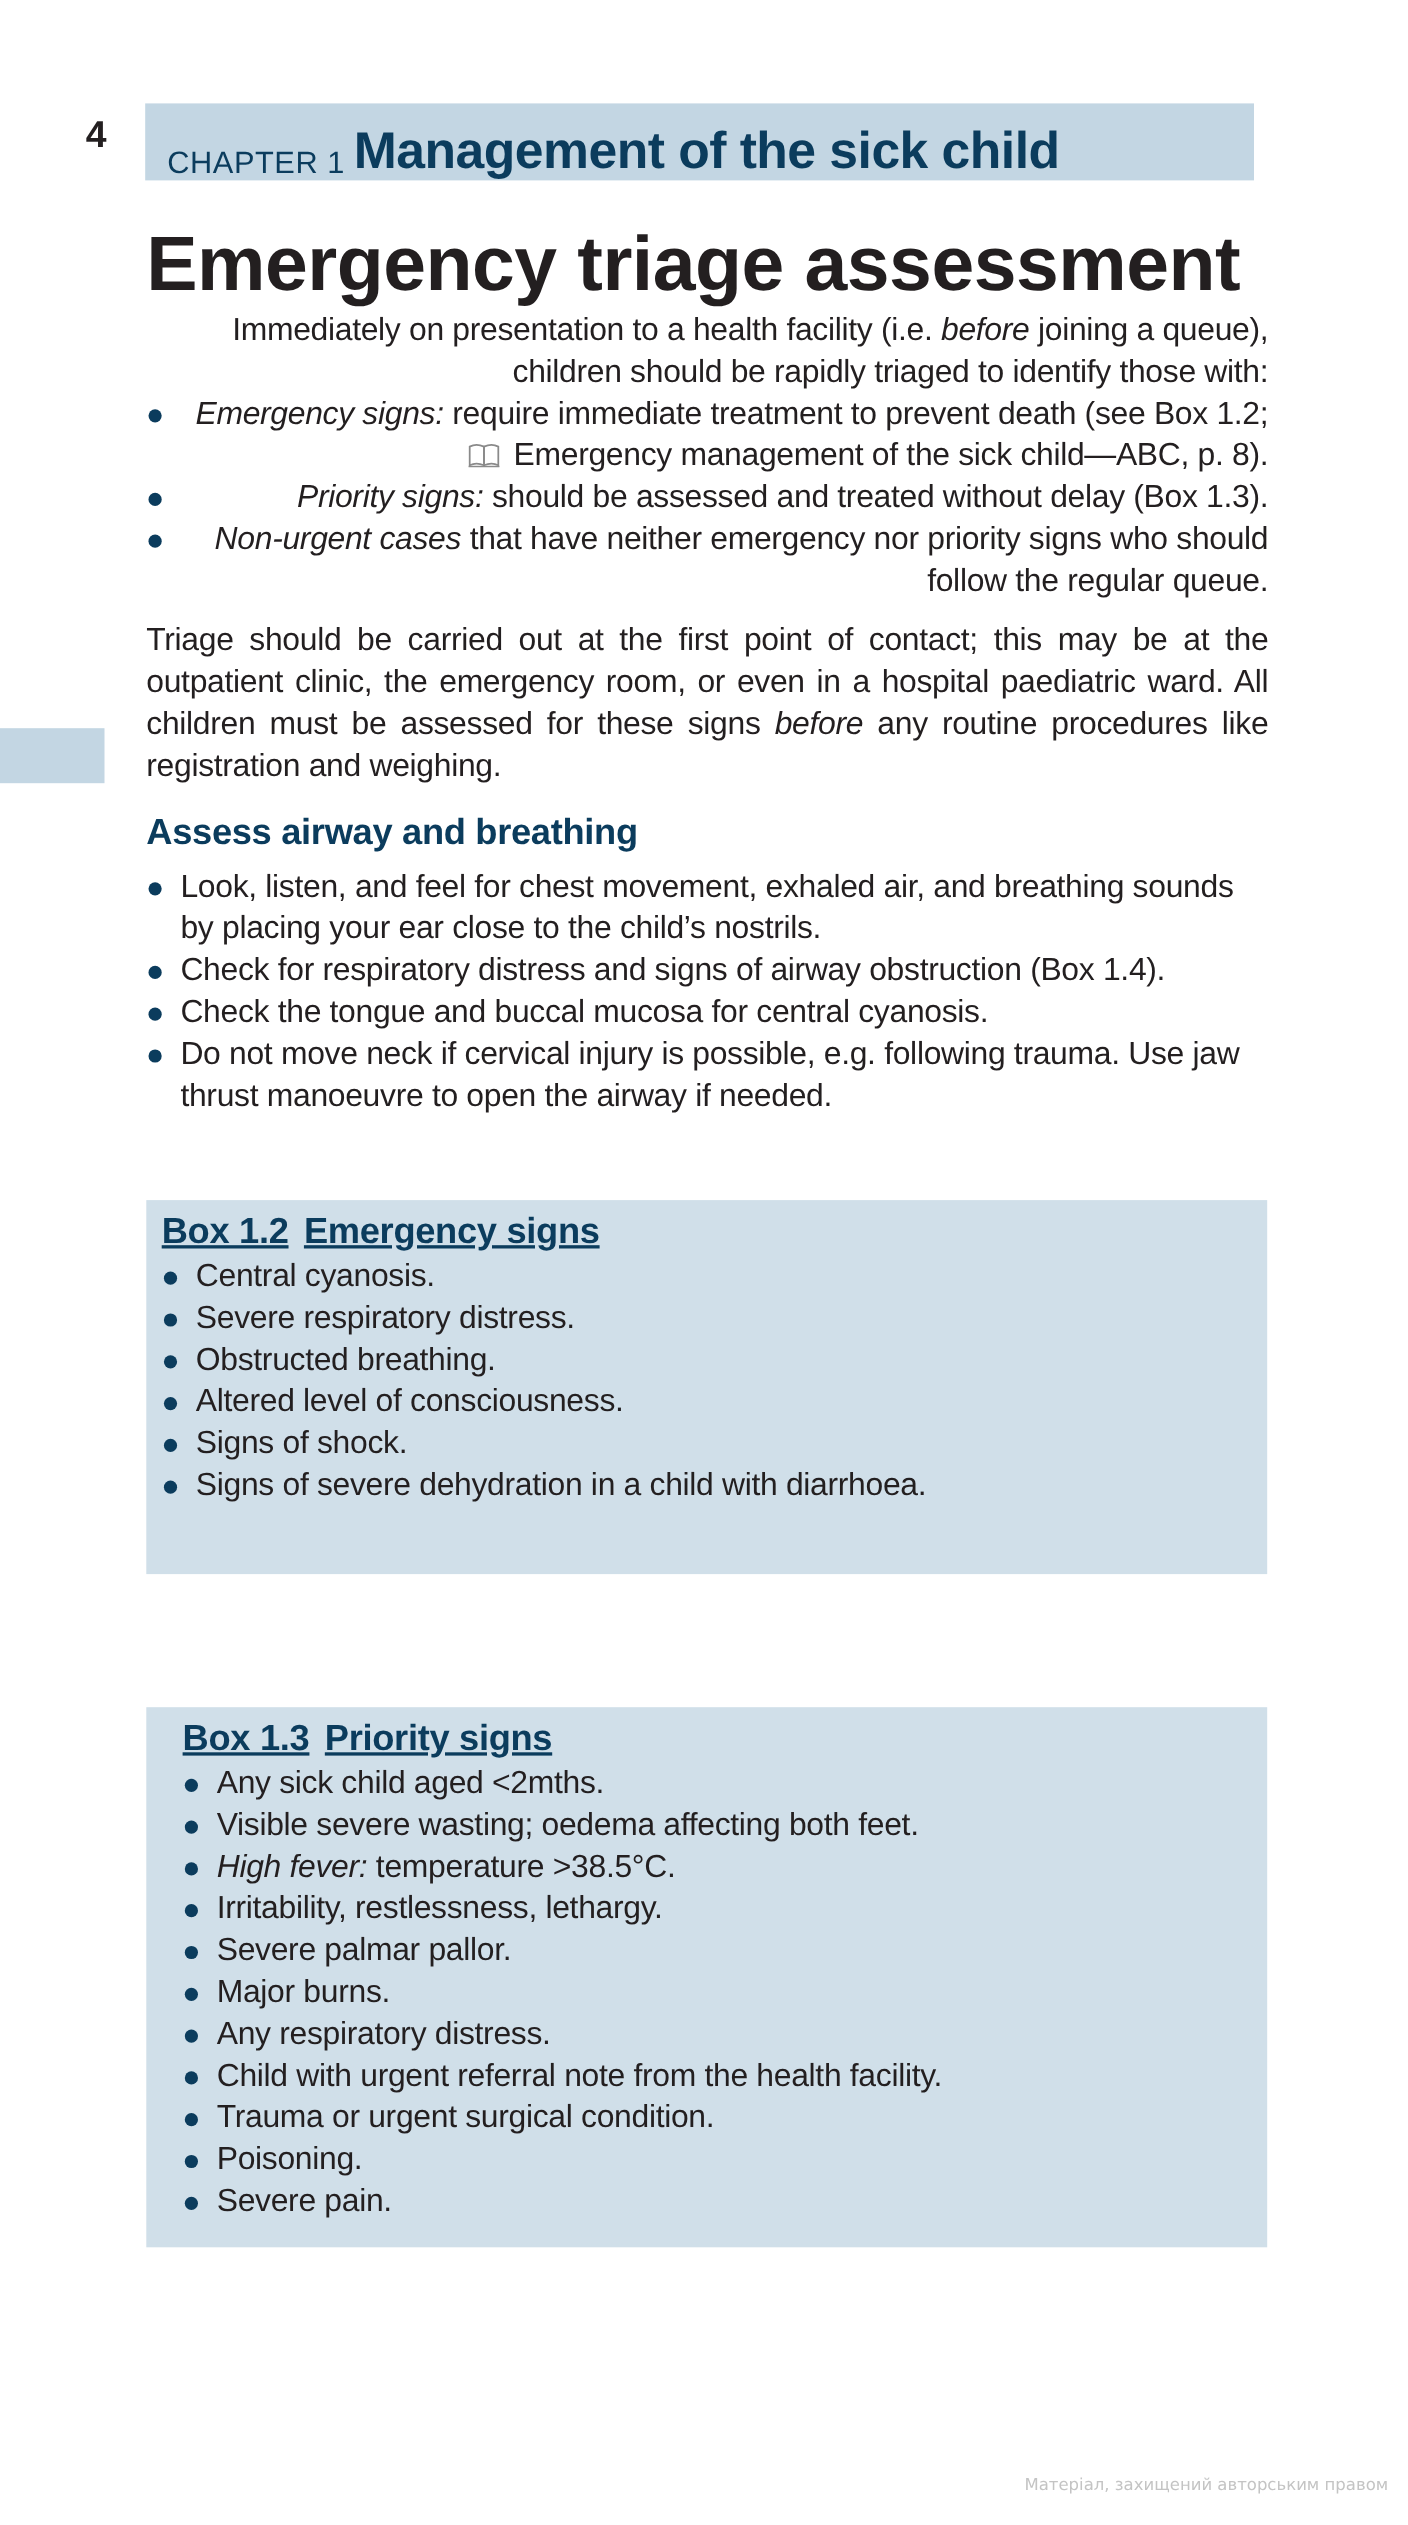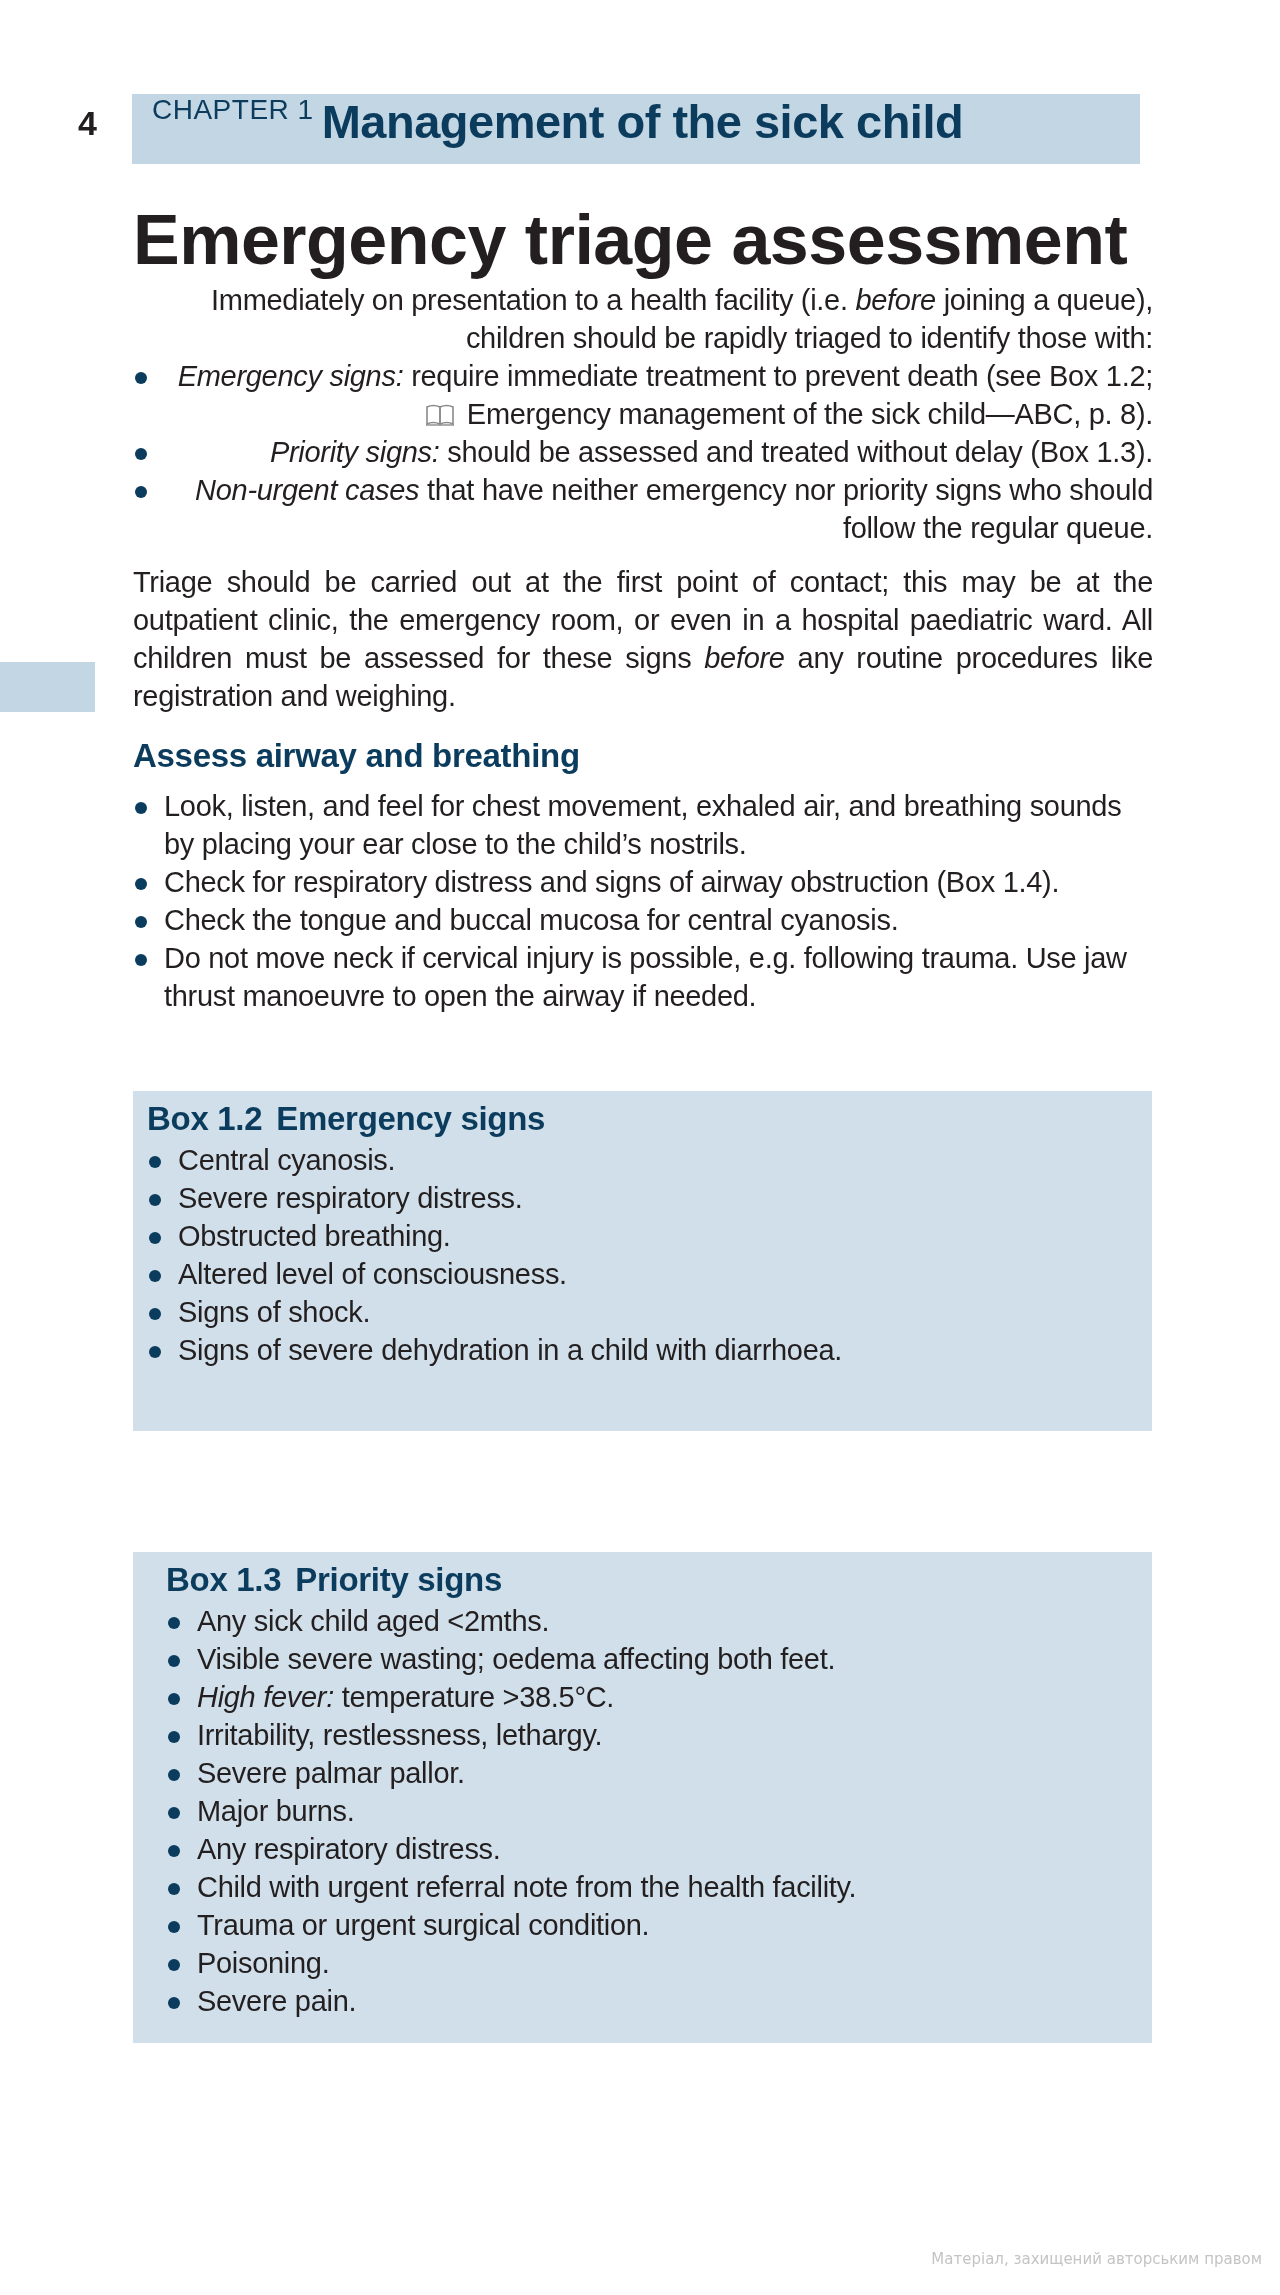--- a/index.html
+++ b/index.html
@@ -1,38 +1,38 @@
 <!DOCTYPE html>
 <html><head>
 <meta charset="utf-8">
 <style>
   html, body { margin: 0; padding: 0; background: #ffffff; }
   body { width: 1280px; height: 2295px; position: relative; overflow: hidden;
          font-family: "Liberation Sans", "DejaVu Sans", sans-serif; color: #231f20; }
   .page-num { position: absolute; left: 78px; top: 104px; font-size: 34px; font-weight: bold; color: #231f20; }
   .chapter-bar { position: absolute; left: 132px; top: 94px; width: 1008px; height: 70px; background: #c3d6e3;
-                 display: flex; align-items: flex-start; padding-left: 20px; box-sizing: border-box; }
+                 display: flex; align-items: flex-end; padding-left: 20px; box-sizing: border-box; }
   .chapter-label { font-size: 28px; color: #0b3c5d; letter-spacing: 0.5px; margin-right: 8px; }
   .chapter-title { font-size: 47px; font-weight: bold; color: #0b3c5d; letter-spacing: -0.5px; }
   .content { position: absolute; left: 133px; top: 0; width: 1020px; }
   .title { position: absolute; top: 200px; left: 0; margin: 0; font-size: 70px; font-weight: bold; color: #231f20; letter-spacing: -0.5px; white-space: nowrap; }
   .text { font-size: 29px; line-height: 38px; color: #231f20; letter-spacing: -0.3px; }
   .intro { position: absolute; top: 281px; left: 0; width: 1020px; text-align: right; }
   p { margin: 0; }
   ul.bl { list-style: none; margin: 0; padding: 0; }
   ul.bl li { position: relative; padding-left: 31px; }
   ul.bl li .dot { position: absolute; left: 2px; top: 15px; width: 12px; height: 12px; border-radius: 50%; background: #0b3c5d; }
   .triage { position: absolute; top: 563px; left: 0; width: 1020px; text-align: justify; }
   .side-tab { position: absolute; left: 0; top: 662px; width: 95px; height: 50px; background: #c3d6e3; }
   .airway-head { position: absolute; top: 737px; left: 0; margin: 0; font-size: 33px; font-weight: bold; color: #0b3c5d; letter-spacing: -0.3px; }
   .airway-list { position: absolute; top: 787px; left: 0; width: 1020px; }
   .box { position: absolute; left: 133px; width: 1019px; background: #d0dfe9; box-sizing: border-box; padding: 0 14px; }
   .box1 { top: 1091px; height: 340px; }
   .box2 { top: 1552px; height: 491px; padding-left: 33px; }
-  .box-head { font-size: 33px; font-weight: bold; color: #0b3c5d; margin: 0; padding-top: 5px; line-height: 45px; letter-spacing: -0.3px; }
+  .box-head { font-size: 33px; font-weight: bold; color: #0b3c5d; margin: 0; padding-top: 5px; line-height: 45px; letter-spacing: -0.3px; text-decoration: underline; }
   .box-head .num { margin-right: 14px; }
   .box ul.bl { margin-top: 0; }
   .watermark { position: absolute; right: 18px; top: 2250px; font-size: 15px; color: #c4c4c4; font-family: "DejaVu Sans", sans-serif; }
   .book-icon { display: inline-block; vertical-align: -3px; width: 30px; height: 24px; margin: 0 4px; }
   em { font-style: italic; }
 </style>
 </head>
 <body>
 
 <div class="page-num">4</div>

